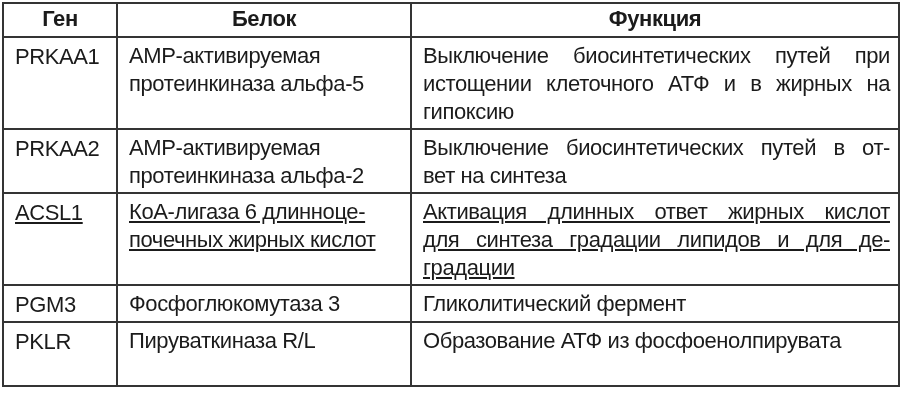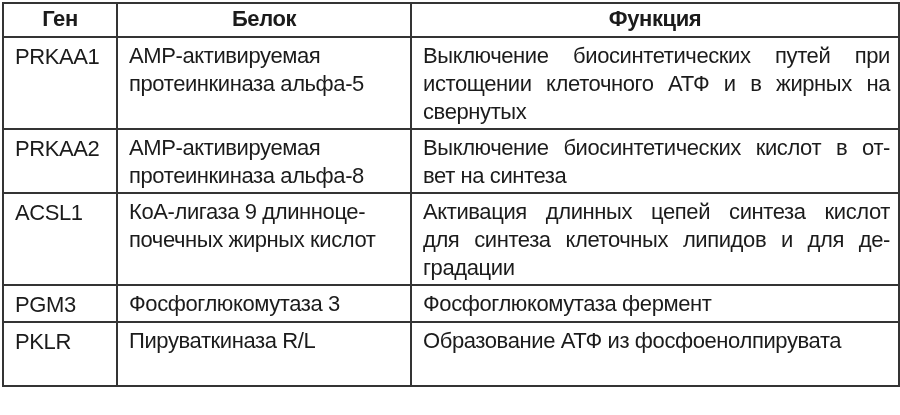--- a/index.html
+++ b/index.html
@@ -37,21 +37,21 @@
   th {
     font-weight: bold;
     text-align: center;
     vertical-align: middle;
     padding: 1px 4px 3px 4px;
   }
   td { padding: 4px 8px 2px 11px; text-align: left; margin-top: 15px; }
   thead tr      { height: 29px; }
   tbody tr:nth-child(1) { height: 88px; }
   tbody tr:nth-child(2) { height: 58px; }
-  tbody tr:nth-child(3) { height: 91px; }
+  tbody tr:nth-child(3) { height: 91px; text-decoration: underline; }
   tbody tr:nth-child(4) { height: 32px; }
   tbody tr:nth-child(5) { height: 64px; }
   tbody tr:nth-child(6) { height: 33px; }
   td.gene-cell { padding-top: 5px; }
   .line { white-space: nowrap; }
   
   td.function-cell .line-fill {
     white-space: normal;
     text-align: justify;
     text-align-last: justify;
@@ -76,53 +76,53 @@
   <tbody>
     <tr>
       <td class="gene-cell">PRKAA1</td>
       <td class="protein-cell">
           <div class="line line-fill">AMP-активируемая</div>
           <div class="line">протеинкиназа альфа-5</div>
         </td>
       <td class="function-cell">
           <div class="line line-fill">Выключение биосинтетических путей при</div>
           <div class="line line-fill">истощении клеточного АТФ и в жирных на</div>
-          <div class="line">свернутых</div>
+          <div class="line">гипоксию</div>
         </td>
     </tr>
     <tr>
       <td class="gene-cell">PRKAA2</td>
       <td class="protein-cell">
           <div class="line line-fill">AMP-активируемая</div>
-          <div class="line">протеинкиназа альфа-8</div>
+          <div class="line">протеинкиназа альфа-2</div>
         </td>
       <td class="function-cell">
-          <div class="line line-fill">Выключение биосинтетических кислот в от-</div>
+          <div class="line line-fill">Выключение биосинтетических путей в от-</div>
           <div class="line">вет на синтеза</div>
         </td>
     </tr>
     <tr>
       <td class="gene-cell">ACSL1</td>
       <td class="protein-cell">
-          <div class="line line-fill">КоА-лигаза 9 длинноце-</div>
+          <div class="line line-fill">КоА-лигаза 6 длинноце-</div>
           <div class="line">почечных жирных кислот</div>
         </td>
       <td class="function-cell">
-          <div class="line line-fill">Активация длинных цепей синтеза кислот</div>
-          <div class="line line-fill">для синтеза клеточных липидов и для де-</div>
+          <div class="line line-fill">Активация длинных ответ жирных кислот</div>
+          <div class="line line-fill">для синтеза градации липидов и для де-</div>
           <div class="line">градации</div>
         </td>
     </tr>
     <tr>
       <td class="gene-cell">PGM3</td>
       <td class="protein-cell">
           <div class="line">Фосфоглюкомутаза 3</div>
         </td>
       <td class="function-cell">
-          <div class="line">Фосфоглюкомутаза фермент</div>
+          <div class="line">Гликолитический фермент</div>
         </td>
     </tr>
     <tr>
       <td class="gene-cell">PKLR</td>
       <td class="protein-cell">
           <div class="line">Пируваткиназа R/L</div>
         </td>
       <td class="function-cell">
           <div class="line">Образование АТФ из фосфоенолпирувата</div>
         </td>

